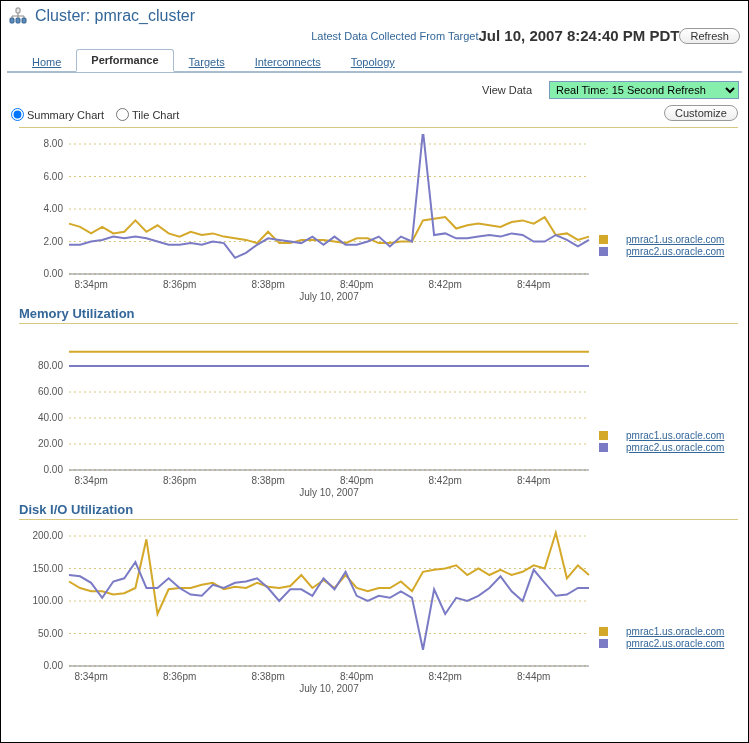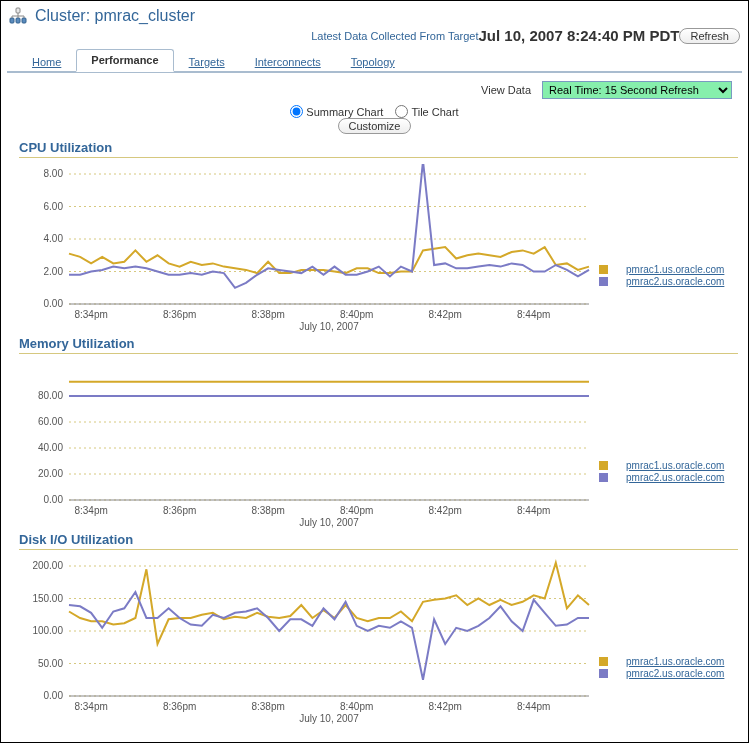--- a/index.html
+++ b/index.html
@@ -69,37 +69,36 @@
     background: #fff;
     border: 1px solid #a9bccf;
     border-bottom: 2px solid #fff;
     border-top-left-radius: 3px;
     border-top-right-radius: 3px;
   }
   .controls-row {
     display: flex;
     justify-content: flex-end;
     align-items: center;
-    padding: 8px 16px 4px 10px;
-    gap: 11px;
+    padding: 8px 9px 4px 10px;
+    gap: 17px;
   }
   .controls-row label { font-size: 11px; color: #333; }
   select {
     font-size: 11px;
     border: 1px solid #7a9ac0;
     background: #86efac;
     padding: 1px 2px;
     min-width: 190px;
   }
   .options-row {
     display: flex;
     justify-content: space-between;
-    align-items: center;
+    align-items: flex-end;
     padding: 2px 10px 4px 10px;
-    flex-direction: column;
   }
   .radio-group { display: flex; align-items: center; gap: 12px; }
   .radio-wrap { display: flex; align-items: center; gap: 3px; font-size: 11px; }
   .radio-wrap input { margin: 0; }
 
   .chart-section { padding: 2px 10px 0 18px; }
   .chart-title {
     color: #336699;
     font-size: 13px;
     font-weight: bold;
@@ -182,21 +181,20 @@
     </label>
     <label class="radio-wrap">
       <input type="radio" name="cm" style="">
       <span>Tile Chart</span>
     </label>
   </div>
   <button class="btn">Customize</button>
 </div>
 
 <div class="chart-section">
-  <div class="chart-title">CPU Utilization</div>
   <hr class="chart-hr">
   <div class="chart-wrap">
     <div class="plot-col">
         <svg class="plot" id="plot-0" width="580" height="170">
           <line x1="50" x2="570" y1="140" y2="140" class="grid-line"></line>
           <text x="44" y="143" text-anchor="end" class="tick-label">0.00</text>
           <line x1="50" x2="570" y1="107.5" y2="107.5" class="grid-line"></line>
           <text x="44" y="110.5" text-anchor="end" class="tick-label">2.00</text>
           <line x1="50" x2="570" y1="75" y2="75" class="grid-line"></line>
           <text x="44" y="78" text-anchor="end" class="tick-label">4.00</text>

